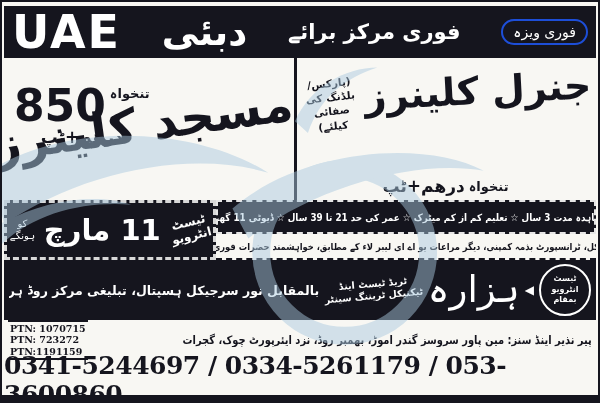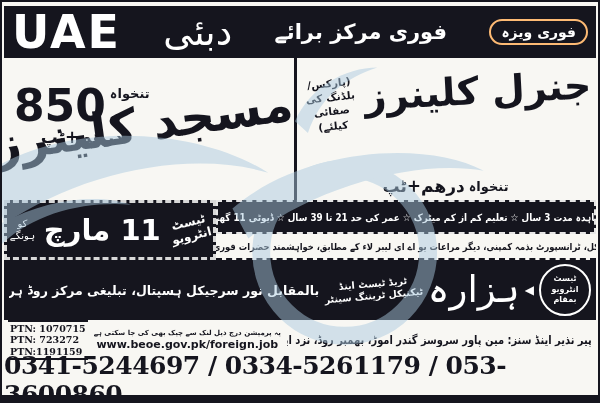--- a/index.html
+++ b/index.html
@@ -8,23 +8,23 @@
     background:#f8f7f3;border:2px solid #15151e;overflow:hidden;
     font-family:"DejaVu Sans",sans-serif;color:#15151e;margin:0 auto;
   }
   
   .wm{position:absolute;inset:0;z-index:6;pointer-events:none;opacity:.48;}
   
   .topbar{
     position:absolute;left:2px;right:2px;top:4px;height:52px;background:#15151e;color:#fff;
     display:flex;align-items:center;justify-content:space-between;padding:0 8px;box-sizing:border-box;z-index:2;
   }
-  .visa-badge{border:2px solid #fdba74;border-radius:16px;padding:3px 10px;font-size:14px;font-weight:bold;white-space:nowrap;}
+  .visa-badge{border:2px solid #1d4ed8;border-radius:16px;padding:3px 10px;font-size:14px;font-weight:normal;white-space:nowrap;}
   .urgent{font-size:21px;font-weight:bold;white-space:nowrap;}
-  .city{font-size:37px;font-weight:normal;line-height:1;white-space:nowrap;}
+  .city{font-size:37px;font-weight:bold;line-height:1;white-space:nowrap;}
   .country{font-size:46px;font-weight:800;letter-spacing:2px;line-height:1;direction:ltr;}
   
   .job-general{
     position:absolute;right:2px;top:56px;width:302px;height:142px;box-sizing:border-box;
     border-left:3px solid #15151e;padding:2px 6px 4px 4px;display:flex;flex-direction:column;z-index:2;
   }
   .g-row1{display:flex;align-items:flex-start;gap:2px;}
   .g-title{margin:0;font-size:38px;font-weight:800;line-height:1.35;white-space:nowrap;transform:rotate(-3deg);transform-origin:right top;}
   .g-note{font-size:10.5px;font-weight:bold;width:82px;text-align:center;margin-top:16px;line-height:1.35;transform:rotate(-6deg);}
   .g-salary{display:flex;align-items:center;justify-content:center;gap:4px;margin-top:auto;}
@@ -162,23 +162,19 @@
     </div>
     <span class="vaddr">بالمقابل نور سرجیکل ہسپتال، تبلیغی مرکز روڈ ہری پور</span>
   </div>
 
   <div class="agency">
     <div class="ptn">
       <div>PTN: 1070715</div>
       <div>PTN: 723272</div>
       <div>PTN:1191159</div>
     </div>
-    <div class="linkbox">
-      <div class="permission-note">یہ پرمیشن درج ذیل لنک سے چیک بھی کی جا سکتی ہے</div>
-      <div class="website">www.beoe.gov.pk/foreign.job</div>
-    </div>
     <div class="agline"><span>پیر نذیر اینڈ سنز: مین پاور سروسز گندر اموڑ، بھمبر روڈ، نزد ایئرپورٹ چوک، گجرات</span></div>
   </div>
 
   <div class="phones">0341-5244697 / 0334-5261179 / 053-3600860</div>
 
   <div class="bottombar"></div>
 </div>
 
 </body></html>

